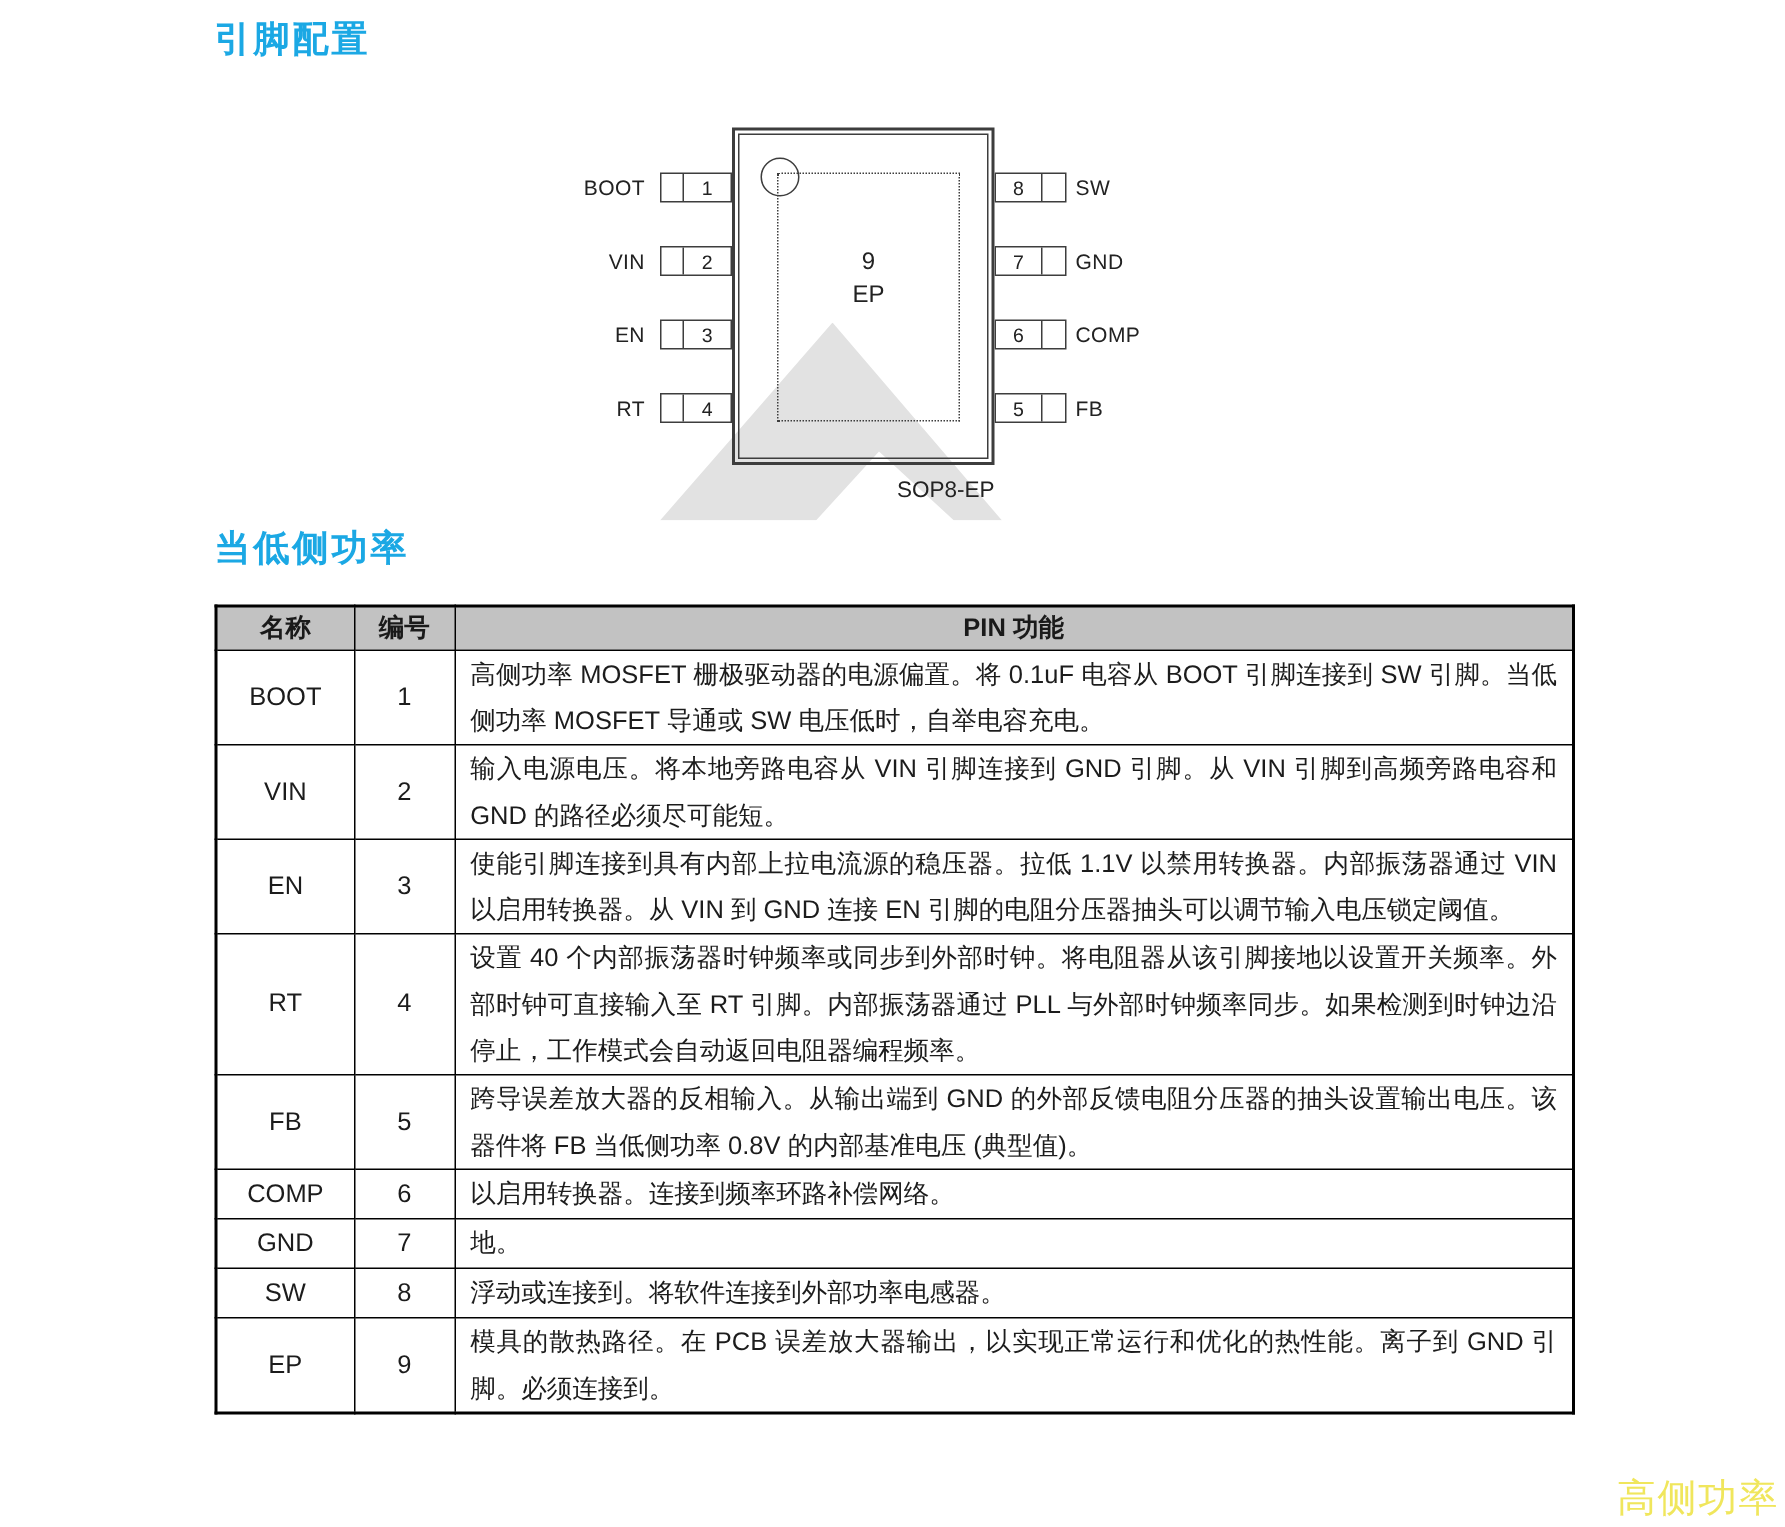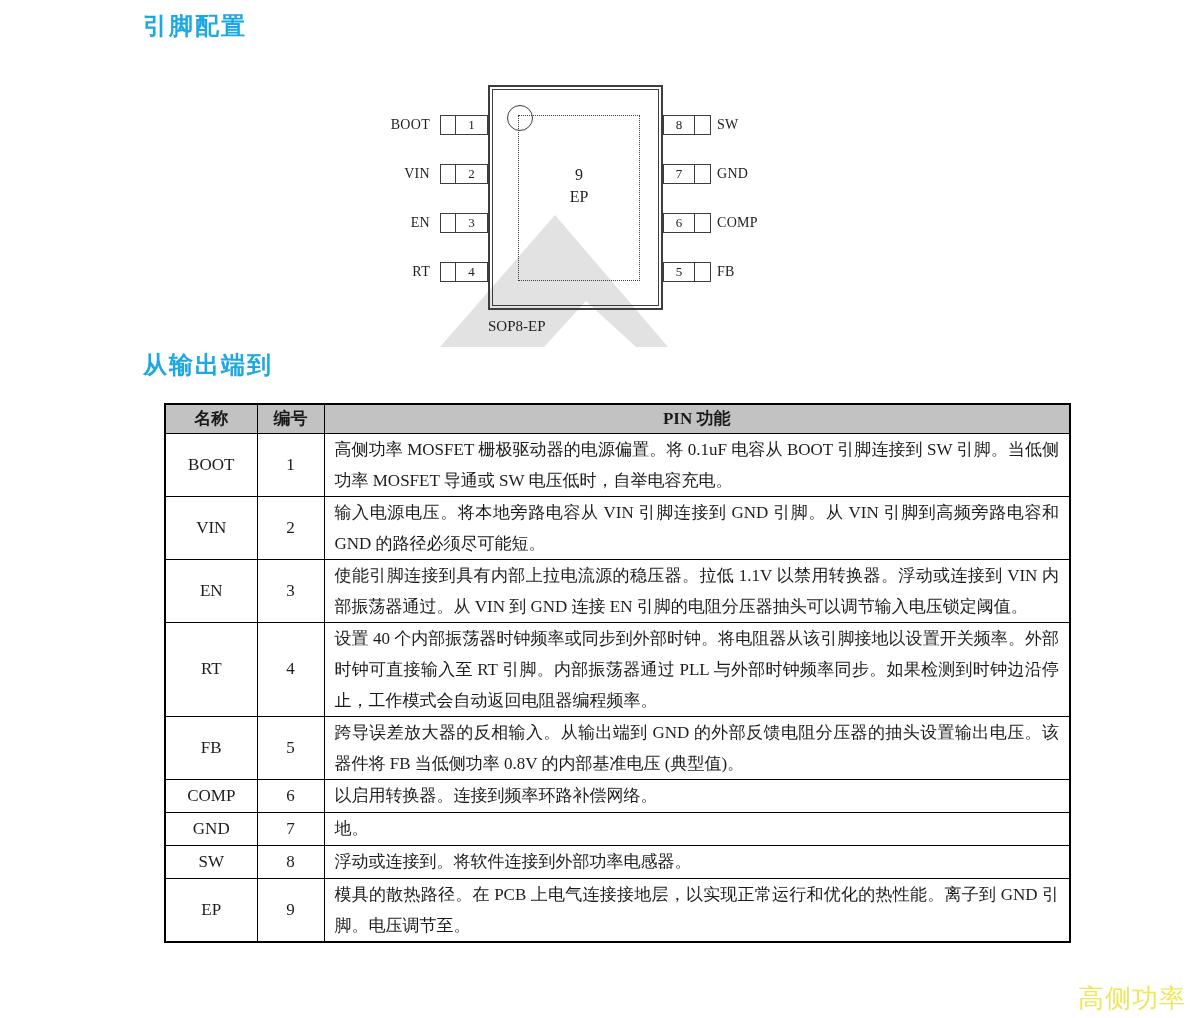--- a/index.html
+++ b/index.html
@@ -1,19 +1,19 @@
 <!DOCTYPE html>
 <html><head>
 <meta charset="utf-8">
 <style>
   * { margin:0; padding:0; box-sizing:border-box; }
   html,body { background:#fff; }
   .page {
     position:relative; width:1190px; height:1018px; background:#ffffff;
-    font-family:Liberation Serif, serif; overflow:hidden; color:#1a1a1a;
+    font-family:Liberation Sans, sans-serif; overflow:hidden; color:#1a1a1a;
   }
   .section-title {
     position:absolute; left:143px; font-size:24px; font-weight:bold;
     color:#1BA8E4; letter-spacing:2px;
   }
   .t-config { top:10px; }
   .t-desc  { top:349px; }
 
   
   .figure { position:absolute; left:0; top:85px; width:1190px; height:262px; }
@@ -52,29 +52,28 @@
   .seg-num-r  { width:31px; border-right:1.5px solid #3d3d3d; }
   .seg-stub-r { flex:1; }
   .pin-label {
     position:absolute; height:20px; line-height:20px; font-size:14px;
     color:#222; letter-spacing:0.3px;
   }
   .pin-label.left  { left:328px; width:102px; text-align:right; }
   .pin-label.right { left:717px; width:110px; text-align:left; }
   .pkg-caption {
     position:absolute; left:488px; top:233px; width:175px;
-    text-align:left; font-size:15px; color:#222;
+    text-align:right; font-size:15px; color:#222;
   }
 
   
   .pin-table {
     position:absolute; left:143px; top:403px; width:905px;
     border-collapse:collapse; table-layout:fixed; background:#fff;
     font-size:17px;
-    margin-left:21px;
   }
   .pin-table, .pin-table th, .pin-table td { border:1px solid #000; }
   .pin-table { border:2px solid #000; }
   .pin-table th {
     background:#C2C2C2; height:29px; font-weight:bold; text-align:center;
     font-size:17px; padding:0 2px;
   }
   .pin-table td {
     text-align:center; vertical-align:middle; padding:1px 4px;
     line-height:30px; color:#1c1c1c;
@@ -145,21 +144,21 @@
         <div class="pin-seg seg-stub-r"></div>
       </div>
       <div class="pin-label right" style="top: 128px;">COMP</div>
       <div class="pin-box right" style="top: 177px;">
         <div class="pin-seg seg-num-r">5</div>
         <div class="pin-seg seg-stub-r"></div>
       </div>
       <div class="pin-label right" style="top: 177px;">FB</div>
     </div>
 
-  <div class="section-title t-desc">从输出端到</div>
+  <div class="section-title t-desc">当低侧功率</div>
 
   <table class="pin-table">
     <colgroup>
         <col style="width:92px">
         <col style="width:67px">
         <col style="width:746px">
       </colgroup>
     <thead>
       <tr>
         <th>名称</th>
@@ -174,21 +173,21 @@
           <td class="desc">高侧功率 MOSFET 栅极驱动器的电源偏置。将 0.1uF 电容从 BOOT 引脚连接到 SW 引脚。当低侧功率 MOSFET 导通或 SW 电压低时，自举电容充电。</td>
         </tr>
         <tr>
           <td>VIN</td>
           <td>2</td>
           <td class="desc">输入电源电压。将本地旁路电容从 VIN 引脚连接到 GND 引脚。从 VIN 引脚到高频旁路电容和 GND 的路径必须尽可能短。</td>
         </tr>
         <tr>
           <td>EN</td>
           <td>3</td>
-          <td class="desc">使能引脚连接到具有内部上拉电流源的稳压器。拉低 1.1V 以禁用转换器。浮动或连接到 VIN 内部振荡器通过。从 VIN 到 GND 连接 EN 引脚的电阻分压器抽头可以调节输入电压锁定阈值。</td>
+          <td class="desc">使能引脚连接到具有内部上拉电流源的稳压器。拉低 1.1V 以禁用转换器。内部振荡器通过 VIN 以启用转换器。从 VIN 到 GND 连接 EN 引脚的电阻分压器抽头可以调节输入电压锁定阈值。</td>
         </tr>
         <tr>
           <td>RT</td>
           <td>4</td>
           <td class="desc">设置 40 个内部振荡器时钟频率或同步到外部时钟。将电阻器从该引脚接地以设置开关频率。外部时钟可直接输入至 RT 引脚。内部振荡器通过 PLL 与外部时钟频率同步。如果检测到时钟边沿停止，工作模式会自动返回电阻器编程频率。</td>
         </tr>
         <tr>
           <td>FB</td>
           <td>5</td>
           <td class="desc">跨导误差放大器的反相输入。从输出端到 GND 的外部反馈电阻分压器的抽头设置输出电压。该器件将 FB 当低侧功率 0.8V 的内部基准电压 (典型值)。</td>
@@ -204,19 +203,19 @@
           <td class="desc">地。</td>
         </tr>
         <tr>
           <td>SW</td>
           <td>8</td>
           <td class="desc">浮动或连接到。将软件连接到外部功率电感器。</td>
         </tr>
         <tr>
           <td>EP</td>
           <td>9</td>
-          <td class="desc">模具的散热路径。在 PCB 上电气连接接地层，以实现正常运行和优化的热性能。离子到 GND 引脚。电压调节至。</td>
+          <td class="desc">模具的散热路径。在 PCB 误差放大器输出，以实现正常运行和优化的热性能。离子到 GND 引脚。必须连接到。</td>
         </tr>
       </tbody>
   </table>
 
   <div class="watermark-text">高侧功率</div>
 </div>
 
 </body></html>

